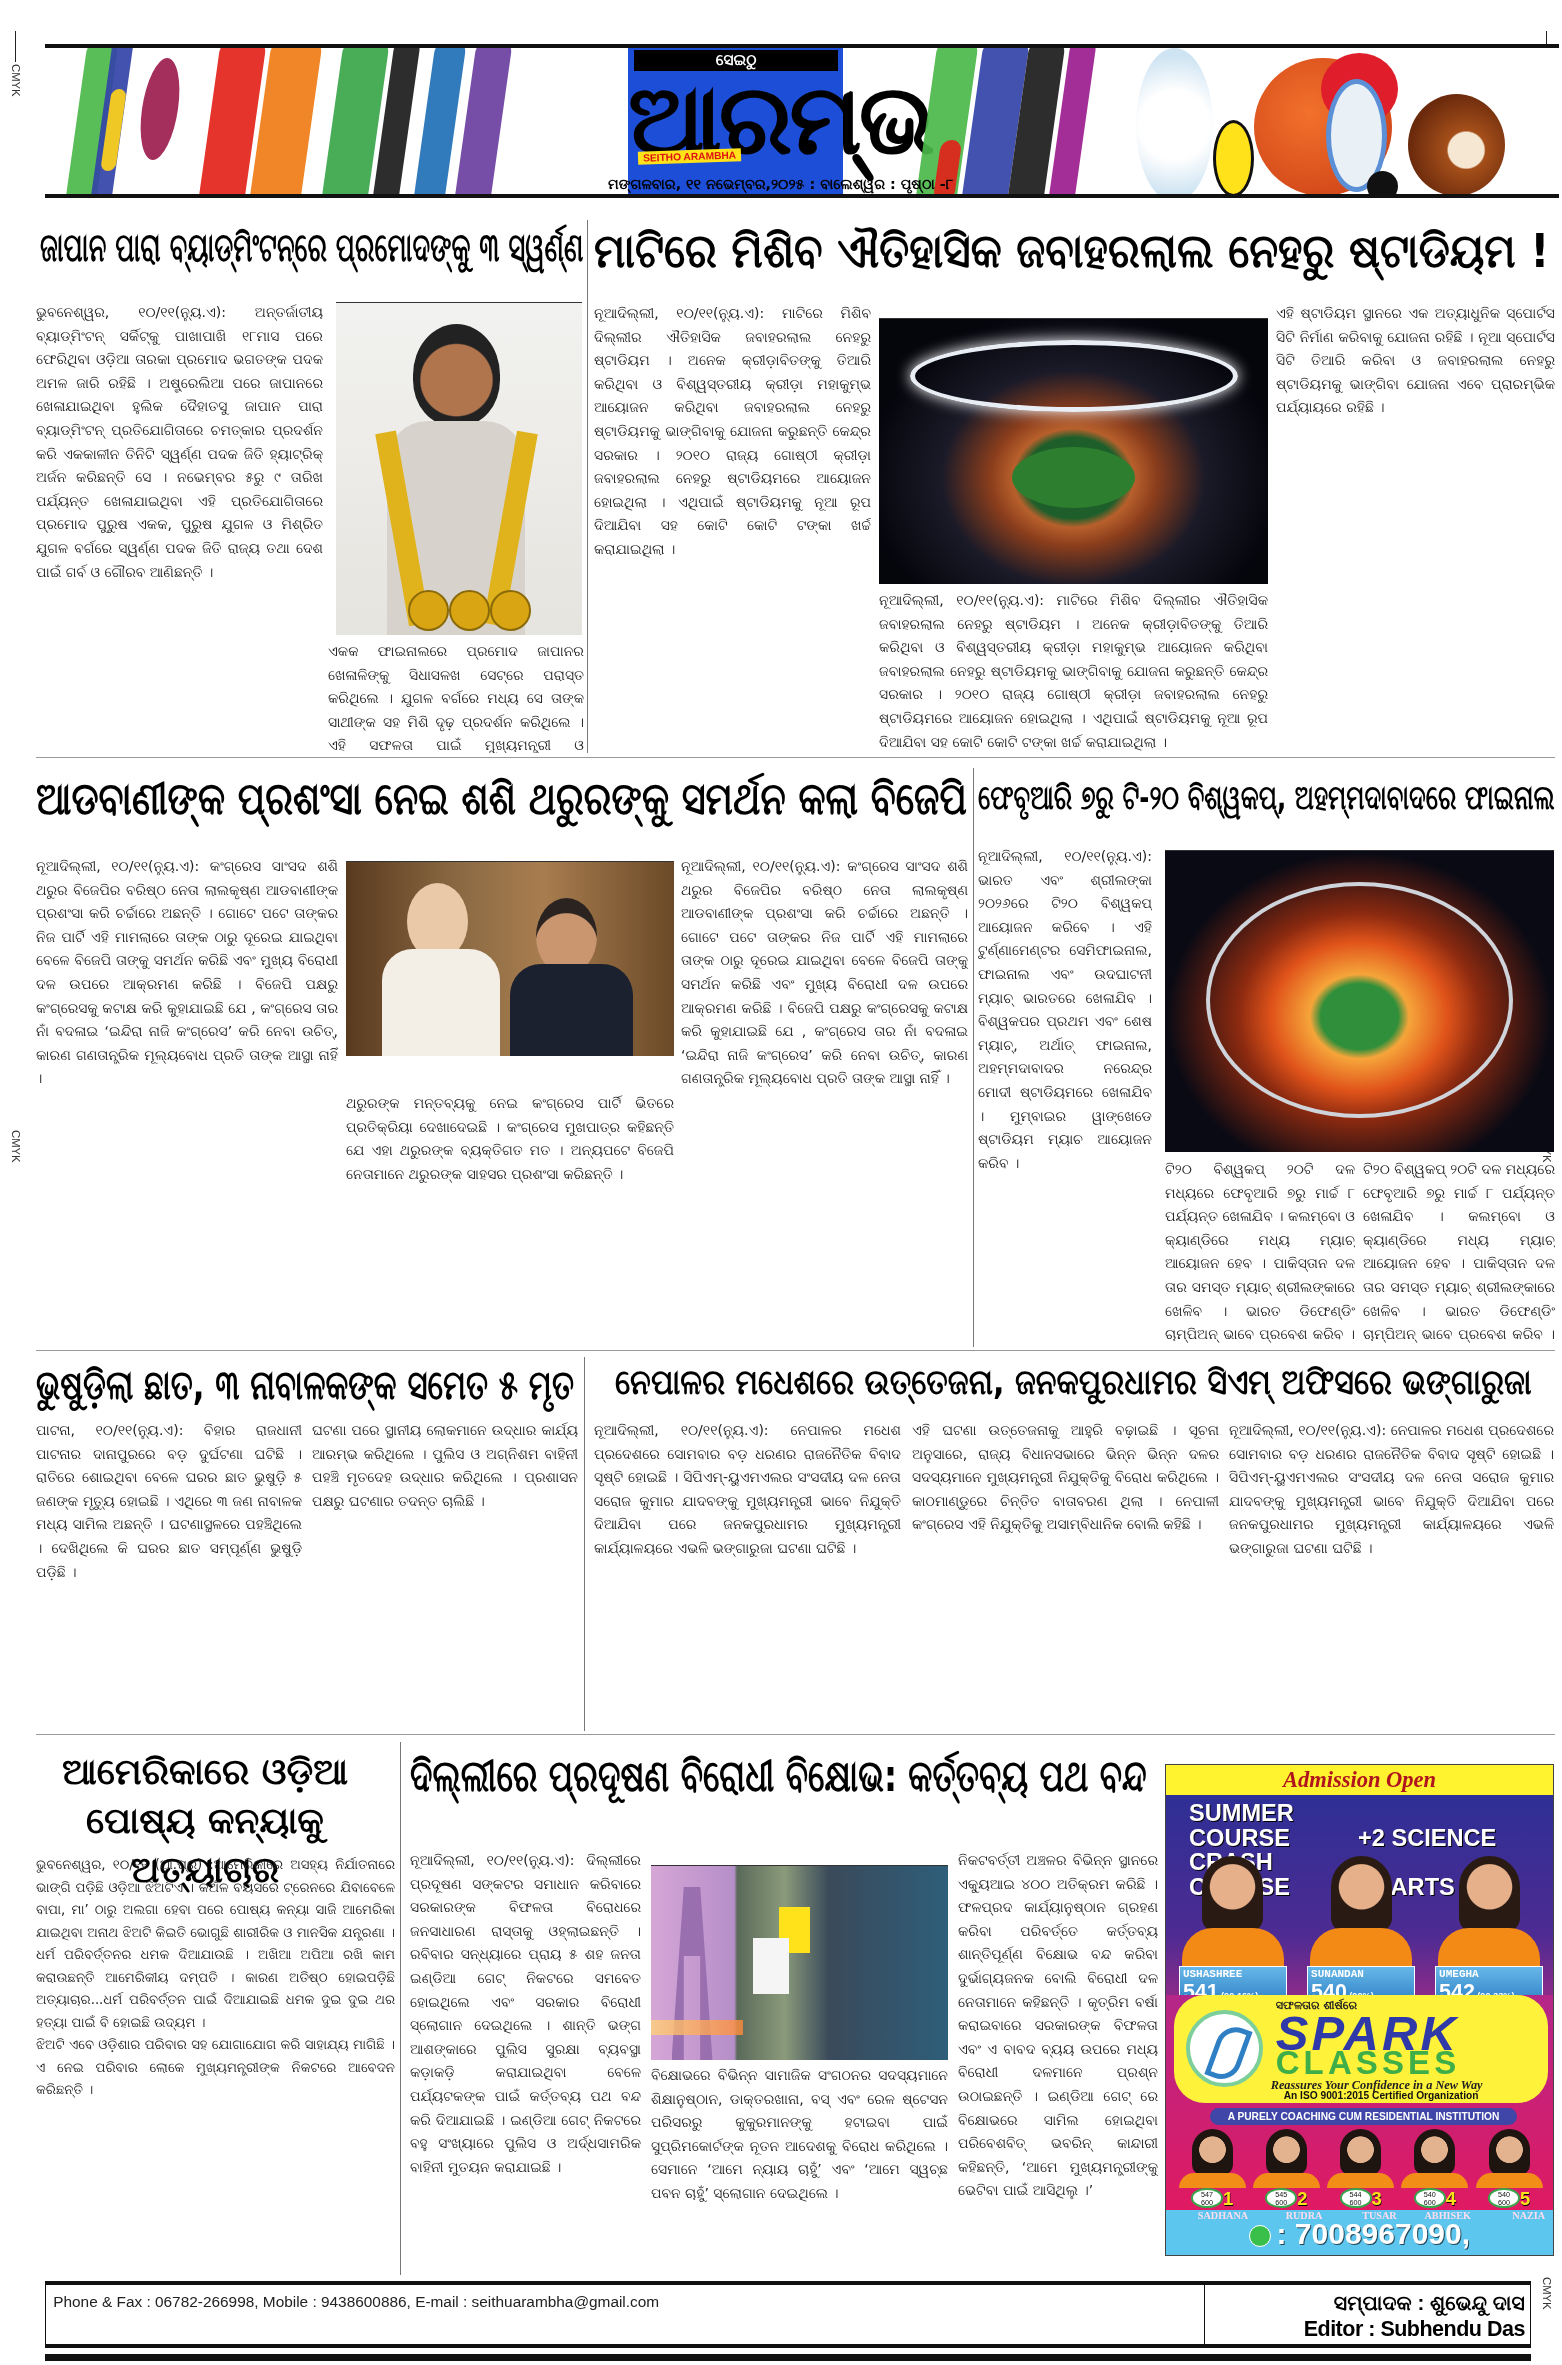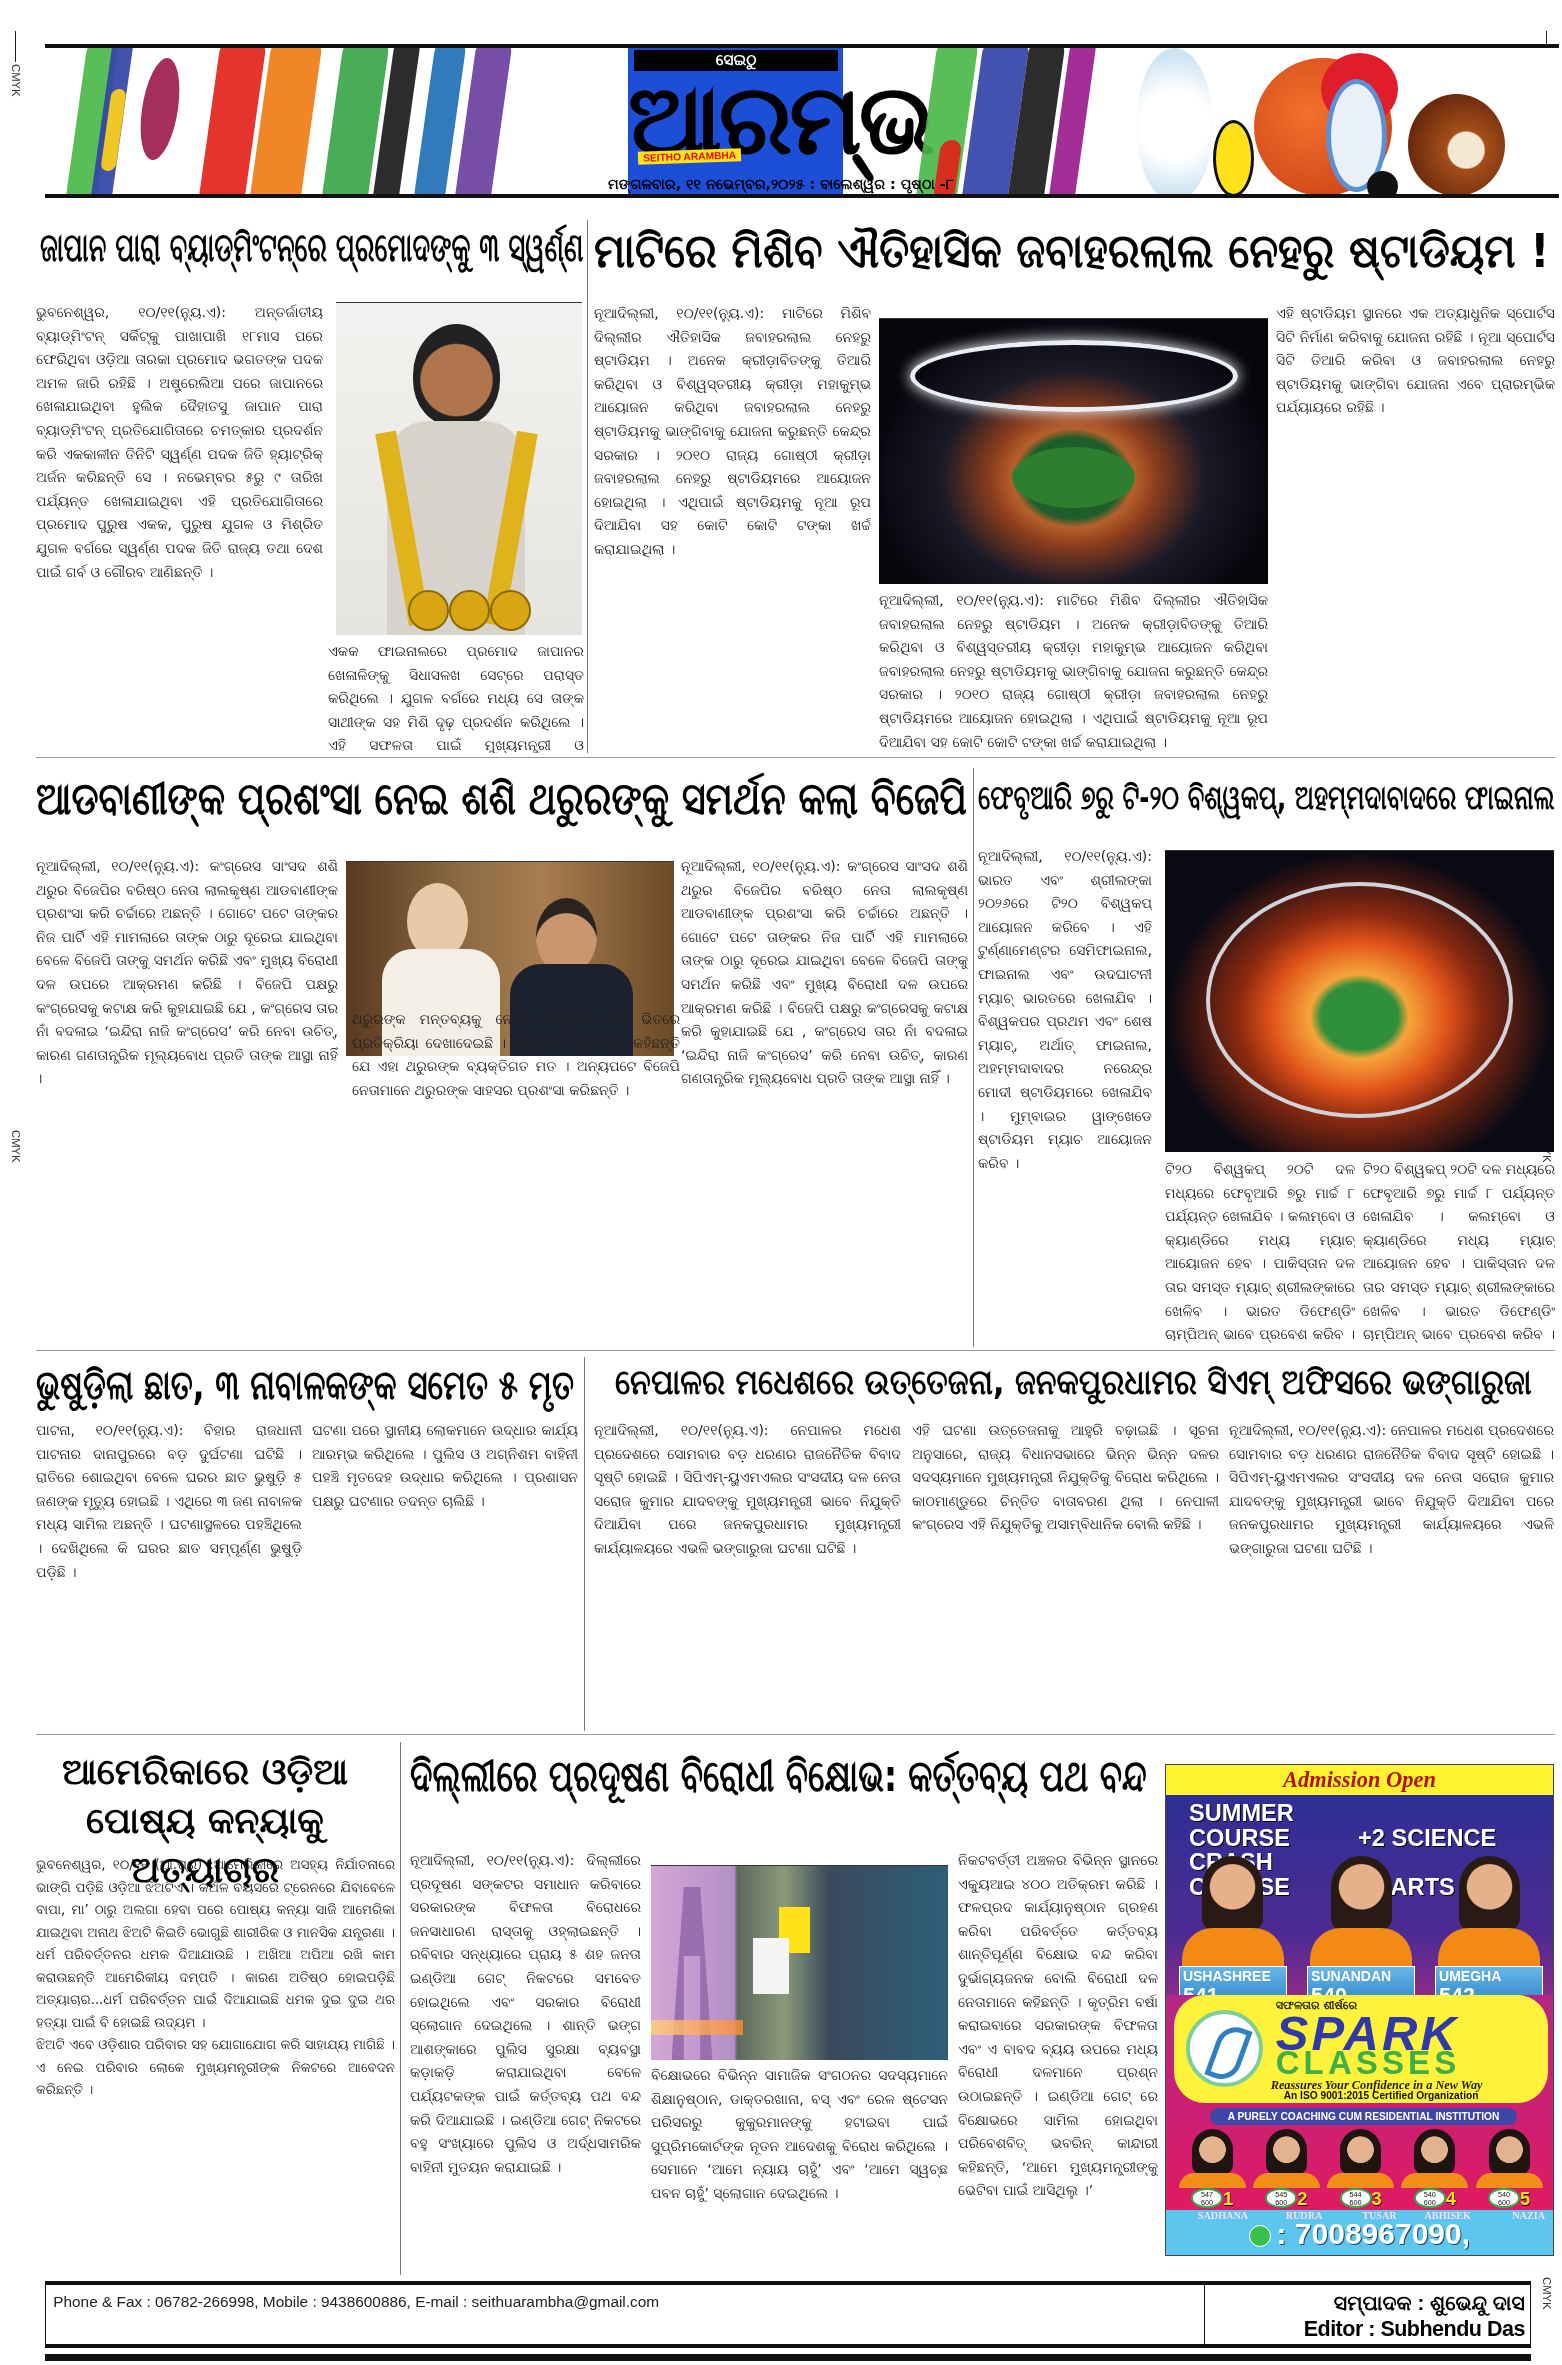--- a/index.html
+++ b/index.html
@@ -30,21 +30,21 @@
   
   .ad { position: absolute; left: 1165px; top: 1764px; width: 389px; height: 492px; overflow: hidden; border: 1px solid #444; }
   .ad-top { height: 30px; background: #fff22f; color: #b0141c; font-family: "Liberation Serif", serif; font-style: italic; font-weight: bold; font-size: 22.5px; text-align: center; line-height: 30px; }
   .ad-blue { height: 200px; background: linear-gradient(#2e2f95, #4d2b92 70%, #8b2b8a); position: relative; }
   .ad-courses { position: absolute; left: 23px; top: 6.1px; color: #fff; font-family: "Liberation Sans", sans-serif; font-weight: bold; font-size: 23.6px; line-height: 24.6px; text-shadow: 1px 1px 0 #000; }
   .ad-courses span { display: inline-block; width: 169px; }
   .topper { position: absolute; top: 61px; width: 108px; text-align: center; }
   .topper .face { width: 61px; height: 77px; margin: 0 auto; border-radius: 31px 31px 15.4px 15.4px; background: radial-gradient(circle at 50% 40%, #e5b08a 40%, #2a1a14 42%); }
   .topper .body { width: 102px; height: 41px; margin: -5.1px auto 0; background: #f48a16; border-radius: 31px 31px 0 0; }
   .topper .tag { margin-top: -3.1px; background: linear-gradient(#67b8e8, #2a7cc4); border: 1px solid #fff; padding: 1px 3.1px; color: #fff; font-family: "Liberation Sans", sans-serif; font-weight: bold; text-align: left; }
-  .topper .tag .nm { font-size: 14px; display: block; }
+  .topper .tag .nm { font-size: 11px; display: block; font-family: Liberation Mono, monospace; }
   .topper .tag .sc { font-size: 21.5px; }
   .topper .tag .pc { font-size: 9.2px; }
   .ad-pink { height: 215px; background: linear-gradient(#b42788, #e01a62); position: relative; }
   .ad-logo { position: absolute; left: 7.7px; top: 0; width: 374px; height: 108px; background: #fff23a; border-radius: 31px; }
   .ad-emblem { position: absolute; left: 12.8px; top: 15.4px; width: 77px; height: 77px; border-radius: 50%; border: 4.1px solid #7ccf9b; background: #fff; }
   .ad-emblem::after { content: ""; position: absolute; left: 23px; top: 10.2px; width: 20.5px; height: 46px; border: 5.1px solid #2f7fc4; border-radius: 20.5px 0 20.5px 0; transform: rotate(20deg); }
   .ad-kick { position: absolute; left: 102px; top: 4.1px; font-size: 11.3px; font-weight: bold; color: #222; }
   .ad-spark { position: absolute; left: 102px; top: 14.3px; font-family: "Liberation Sans", sans-serif; font-style: italic; font-weight: bold; font-size: 49px; color: #2f3aa8; letter-spacing: 3.1px; line-height: 49px; }
   .ad-classes { position: absolute; left: 102px; top: 49px; font-family: "Liberation Sans", sans-serif; font-weight: bold; font-size: 33px; color: #3fae49; letter-spacing: 4.1px; }
   .ad-slogan { position: absolute; left: 97px; top: 83px; font-family: "Liberation Serif", serif; font-style: italic; font-weight: bold; font-size: 12.3px; color: #222; }
@@ -153,21 +153,21 @@
 <h2 class="hl" style="left: 36px; top: 774px; font-size: 45px; transform: scaleX(0.814);">ଆଡବାଣୀଙ୍କ ପ୍ରଶଂସା ନେଇ ଶଶି ଥରୁରଙ୍କୁ ସମର୍ଥନ କଲା ବିଜେପି</h2>
 <div class="col" style="left:36px;top:855px;width:302px;height:492px;">
   <p>ନୂଆଦିଲ୍ଲୀ, ୧୦/୧୧(ନ୍ୟୁ.ଏ): କଂଗ୍ରେସ ସାଂସଦ ଶଶି ଥରୁର ବିଜେପିର ବରିଷ୍ଠ ନେତା ଲାଲକୃଷ୍ଣ ଆଡବାଣୀଙ୍କ ପ୍ରଶଂସା କରି ଚର୍ଚ୍ଚାରେ ଅଛନ୍ତି । ଗୋଟେ ପଟେ ତାଙ୍କର ନିଜ ପାର୍ଟି ଏହି ମାମଲାରେ ତାଙ୍କ ଠାରୁ ଦୂରେଇ ଯାଇଥିବା ବେଳେ ବିଜେପି ତାଙ୍କୁ ସମର୍ଥନ କରିଛି ଏବଂ ମୁଖ୍ୟ ବିରୋଧୀ ଦଳ ଉପରେ ଆକ୍ରମଣ କରିଛି । ବିଜେପି ପକ୍ଷରୁ କଂଗ୍ରେସକୁ କଟାକ୍ଷ କରି କୁହାଯାଇଛି ଯେ , କଂଗ୍ରେସ ତାର ନାଁ ବଦଳାଇ ‘ଇନ୍ଦିରା ନାଜି କଂଗ୍ରେସ’ କରି ନେବା ଉଚିତ୍, କାରଣ ଗଣତାନ୍ତ୍ରିକ ମୂଲ୍ୟବୋଧ ପ୍ରତି ତାଙ୍କ ଆସ୍ଥା ନାହିଁ ।</p>
 </div>
 <div class="photo" style="left:346px;top:861px;width:328px;height:195px;background:linear-gradient(90deg,#5a3a1f 0%,#8b6a43 35%,#a87d4f 60%,#6b4a28 100%);">
   <div style="position:absolute;left:61px;top:20.5px;width:61px;height:77px;border-radius:50%;background:#e9c9a8;"></div>
   <div style="position:absolute;left:36px;top:87px;width:118px;height:108px;border-radius:31px 31px 0 0;background:#f3efe6;"></div>
   <div style="position:absolute;left:190px;top:36px;width:61px;height:77px;border-radius:50%;background:radial-gradient(circle at 50% 60%,#c99670 55%,#2a2320 57%);"></div>
   <div style="position:absolute;left:164px;top:102px;width:123px;height:92px;border-radius:31px 31px 0 0;background:#1c2130;"></div>
 </div>
-<div class="col" style="left:346px;top:1008px;width:328px;height:287px;margin-left:6px;">
+<div class="col" style="left:346px;top:1092px;width:328px;height:287px;">
   <p>ଥରୁରଙ୍କ ମନ୍ତବ୍ୟକୁ ନେଇ କଂଗ୍ରେସ ପାର୍ଟି ଭିତରେ ପ୍ରତିକ୍ରିୟା ଦେଖାଦେଇଛି । କଂଗ୍ରେସ ମୁଖପାତ୍ର କହିଛନ୍ତି ଯେ ଏହା ଥରୁରଙ୍କ ବ୍ୟକ୍ତିଗତ ମତ । ଅନ୍ୟପଟେ ବିଜେପି ନେତାମାନେ ଥରୁରଙ୍କ ସାହସର ପ୍ରଶଂସା କରିଛନ୍ତି ।</p>
 </div>
 <div class="col" style="left:681px;top:855px;width:287px;height:492px;">
   <p>ନୂଆଦିଲ୍ଲୀ, ୧୦/୧୧(ନ୍ୟୁ.ଏ): କଂଗ୍ରେସ ସାଂସଦ ଶଶି ଥରୁର ବିଜେପିର ବରିଷ୍ଠ ନେତା ଲାଲକୃଷ୍ଣ ଆଡବାଣୀଙ୍କ ପ୍ରଶଂସା କରି ଚର୍ଚ୍ଚାରେ ଅଛନ୍ତି । ଗୋଟେ ପଟେ ତାଙ୍କର ନିଜ ପାର୍ଟି ଏହି ମାମଲାରେ ତାଙ୍କ ଠାରୁ ଦୂରେଇ ଯାଇଥିବା ବେଳେ ବିଜେପି ତାଙ୍କୁ ସମର୍ଥନ କରିଛି ଏବଂ ମୁଖ୍ୟ ବିରୋଧୀ ଦଳ ଉପରେ ଆକ୍ରମଣ କରିଛି । ବିଜେପି ପକ୍ଷରୁ କଂଗ୍ରେସକୁ କଟାକ୍ଷ କରି କୁହାଯାଇଛି ଯେ , କଂଗ୍ରେସ ତାର ନାଁ ବଦଳାଇ ‘ଇନ୍ଦିରା ନାଜି କଂଗ୍ରେସ’ କରି ନେବା ଉଚିତ୍, କାରଣ ଗଣତାନ୍ତ୍ରିକ ମୂଲ୍ୟବୋଧ ପ୍ରତି ତାଙ୍କ ଆସ୍ଥା ନାହିଁ ।</p>
 </div>
 
 <div class="vrule" style="left:973px;top:768px;height:579px;"></div>
 
 <h2 class="hl" style="left: 978px; top: 779px; font-size: 34px; transform: scaleX(0.716);">ଫେବୃଆରି ୭ରୁ ଟି-୨୦ ବିଶ୍ୱକପ୍, ଅହମ୍ମଦାବାଦରେ ଫାଇନାଲ</h2>
 <div class="col" style="left:978px;top:845px;width:174px;height:502px;">

